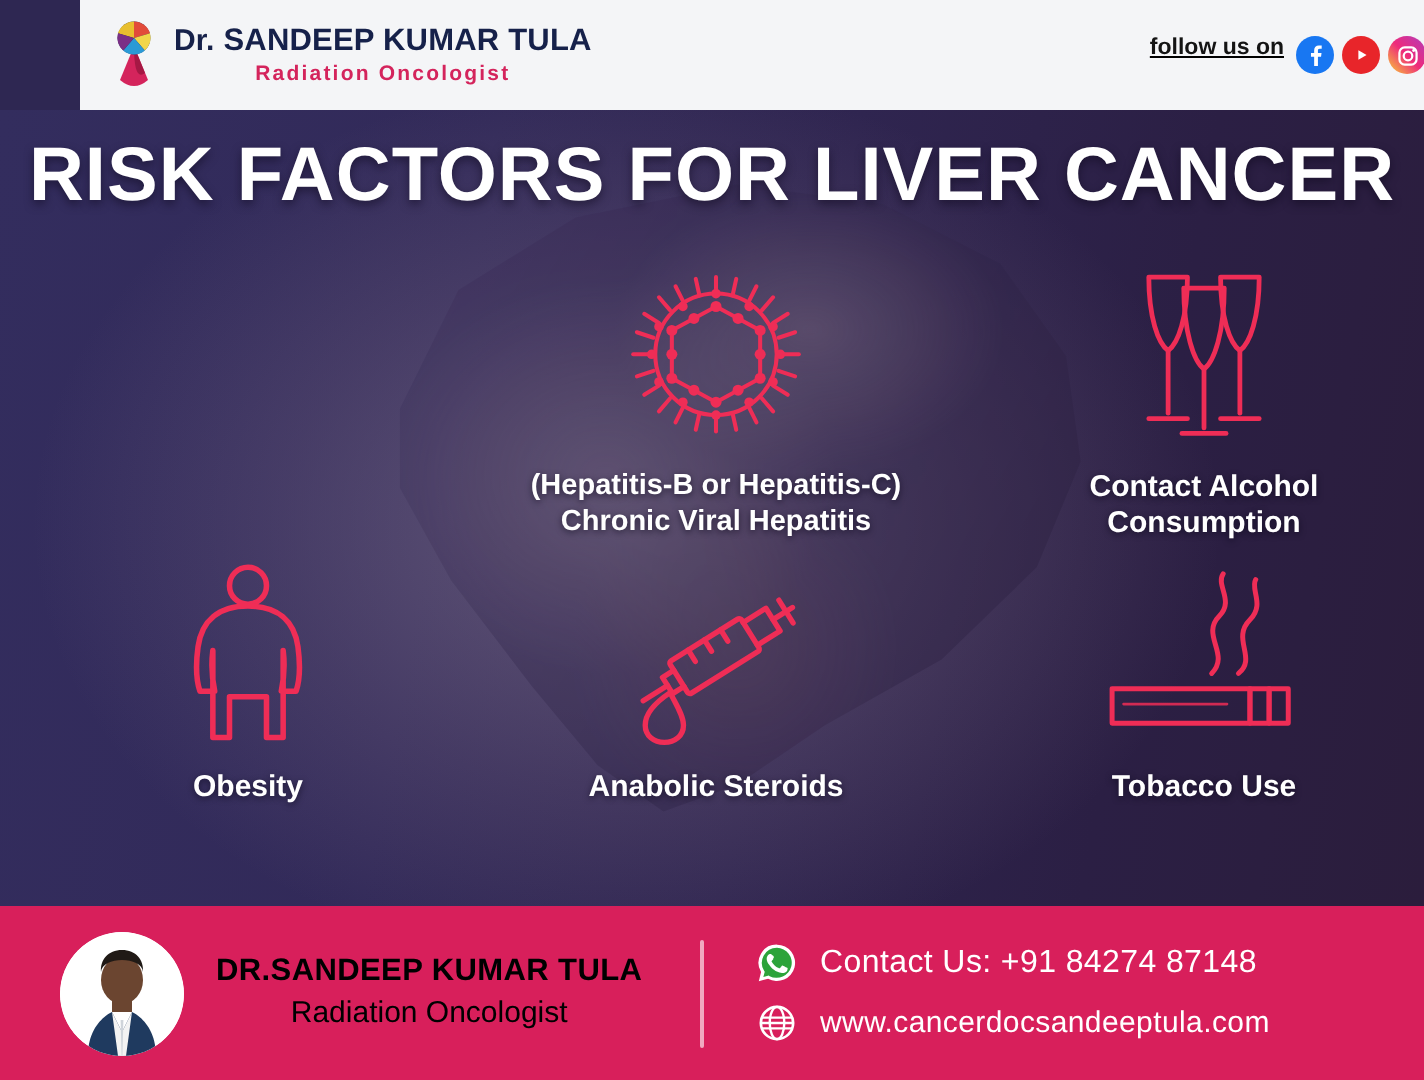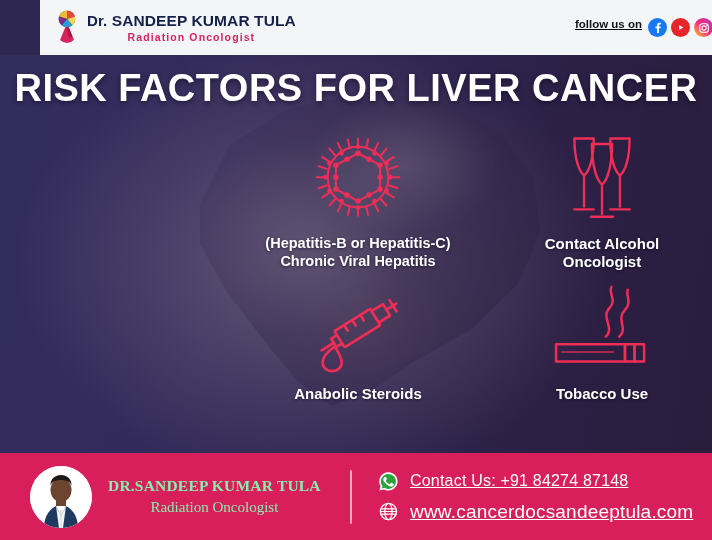--- a/index.html
+++ b/index.html
@@ -92,29 +92,29 @@
   
   .footer {
     position:absolute; left:0; bottom:0; width:712px; height:87px;
     background:#d81f5b; display:flex; align-items:center;
   }
   .doc { display:flex; align-items:center; gap:16px; padding-left:30px; width:350px; }
   .avatar {
     width:62px; height:62px; border-radius:50%; background:#ffffff;
     position:relative; overflow:hidden; flex:none;
   }
-  .doc-text { color:#86efac; line-height:1.25;font-family:Liberation Serif, serif; }
+  .doc-text { color:#000000; line-height:1.25; }
   .doc-name { font-size:15.5px; font-weight:bold; letter-spacing:.2px; white-space:nowrap; }
   .doc-role { font-size:15px; font-weight:normal; margin-top:3px; text-align:center; }
   .divider { width:2px; height:54px; background:rgba(255,255,255,.62); border-radius:2px; flex:none; }
   .contact { padding-left:26px; color:#ffffff; }
-  .crow { display:flex; align-items:center; gap:11px;text-decoration:underline; }
+  .crow { display:flex; align-items:center; gap:11px; }
   .crow + .crow { margin-top:9px; }
   .crow-text { font-size:16px; letter-spacing:.2px; white-space:nowrap; }
-  .crow-text.web { font-size:19px; }
+  .crow-text.web { font-size:15px; }
   .cicon { width:21px; height:21px; flex:none; display:flex; align-items:center; justify-content:center; }
 </style>
 </head>
 <body>
 
 <div class="poster">
 
   <div class="header">
 
     <div class="brand">
@@ -254,24 +254,38 @@
               <path d="M69.5 46 L69.5 80"></path>
                 <path d="M59 83 L80 83"></path>
               <path d="M39 12 L61 12 C61 36 55.5 52 50 56 C44.5 52 39 36 39 12 Z"></path>
               <path d="M50 56 L50 88"></path>
                 <path d="M38 91 L62 91"></path>
             </g>
           </svg>
         </div>
         <div class="cap">
           <div>Contact Alcohol</div>
-          <div>Oncologist</div>
-        </div>
-      </div>
-
+          <div>Consumption</div>
+        </div>
+      </div>
+
+      <div class="cell c-obesity">
+        <div class="art">
+          <svg width="74" height="94" viewBox="0 0 80 100">
+            <g fill="none" stroke="#ef2d56" stroke-width="3" stroke-linecap="round" stroke-linejoin="round">
+              <circle cx="40" cy="12" r="10"></circle>
+              <path d="M40 23 C24 23 15 31 13 45 C11.5 56 12 63 14 69 L22 69
+                       C20.5 62 20 55 21 47
+                       L21 70 L21 94 L30 94 L30 72 L50 72 L50 94 L59 94 L59 70 L59 47
+                       C60 55 59.5 62 58 69 L66 69 C68 63 68.5 56 67 45 C65 31 56 23 40 23 Z"></path>
+            </g>
+          </svg>
+        </div>
+        <div class="cap">Obesity</div>
+      </div>
 
       <div class="cell c-steroids">
         <div class="art">
           <svg width="106" height="88" viewBox="0 0 110 92">
             <g fill="none" stroke="#ef2d56" stroke-width="2.8" stroke-linecap="round" stroke-linejoin="round">
               <g transform="rotate(-32 55 46)">
                 <rect x="34" y="33" width="44" height="20" rx="1.5"></rect>
                 <path d="M78 36 L92 36 L92 50 L78 50"></path>
                 <path d="M92 43 L104 43"></path>
                 <path d="M100 36 L100 50"></path>

